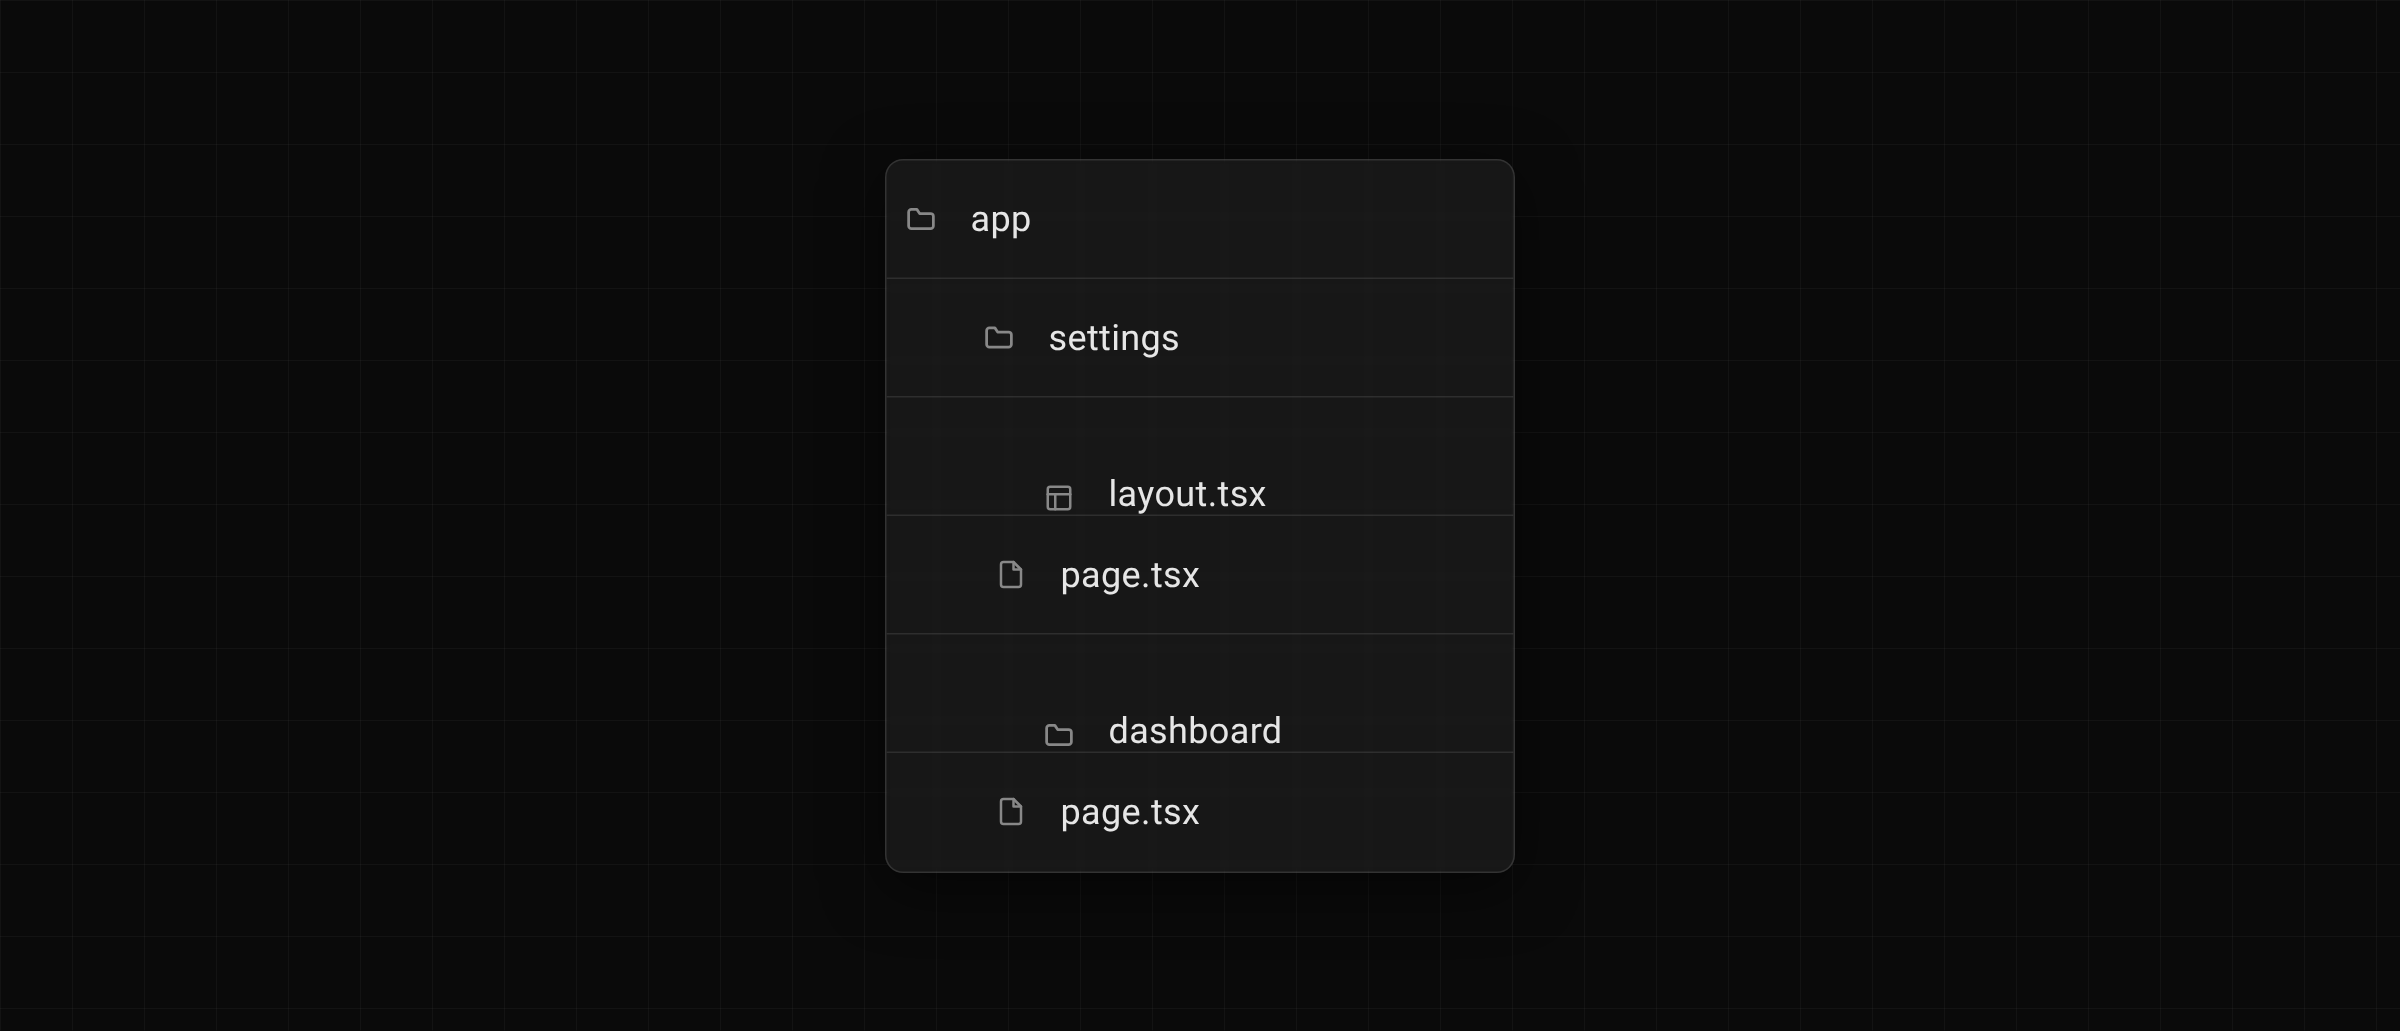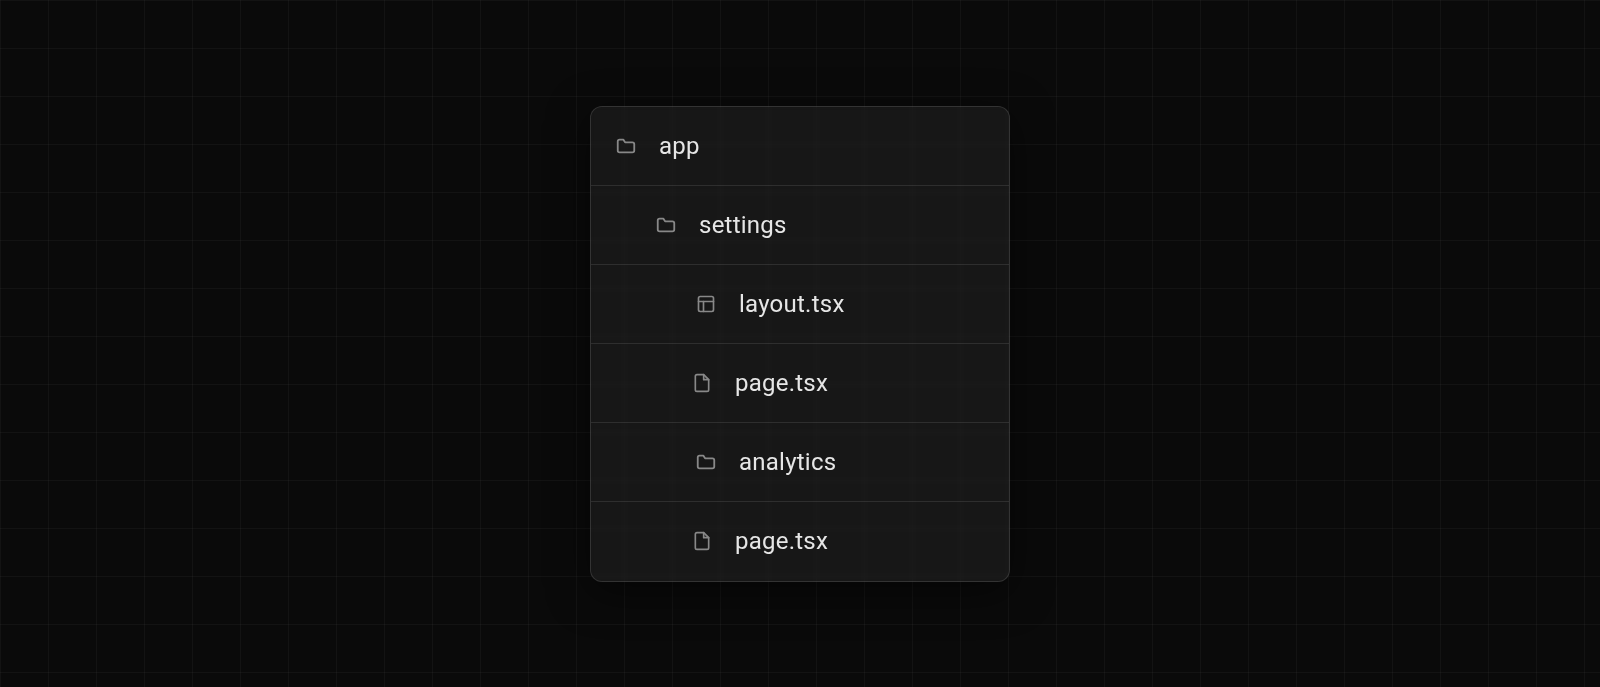--- a/index.html
+++ b/index.html
@@ -38,24 +38,24 @@
   .row {
     display: flex;
     align-items: center;
     height: 79px;
     border-bottom: 1px solid rgba(255,255,255,0.10);
     padding-left: 24px;
     gap: 22px;
     cursor: default;
   }
   .row:last-child { border-bottom: none; }
-  .row.depth-0 { padding-left: 24px; }
+  .row.depth-0 { padding-left: 12px; }
   .row.depth-1 { padding-left: 64px; }
-  .row.depth-2 { padding-left: 104px; }
-  .row.depth-3 { padding-left: 100px; }
+  .row.depth-2 { padding-left: 104px; align-items: flex-end; }
+  .row.depth-3 { padding-left: 72px; }
   .icon {
     width: 22px;
     height: 22px;
     flex: 0 0 22px;
     color: #888888;
     display: flex;
     align-items: center;
     justify-content: center;
   }
   .icon svg { width: 22px; height: 22px; stroke: currentColor; fill: none; stroke-width: 2; stroke-linecap: round; stroke-linejoin: round; }
@@ -113,21 +113,21 @@
     </span>
     <span class="label">page.tsx</span>
   </div>
 
   <div class="row depth-2">
     <span class="icon">
       <svg viewBox="0 0 24 24">
           <path d="M3 7a2 2 0 0 1 2-2h4l2 3h8a2 2 0 0 1 2 2v7a2 2 0 0 1-2 2H5a2 2 0 0 1-2-2V7z"></path>
         </svg>
     </span>
-    <span class="label">analytics</span>
+    <span class="label">dashboard</span>
   </div>
 
   <div class="row depth-3">
     <span class="icon file">
       <svg viewBox="0 0 24 24">
           <path d="M14 2H6a2 2 0 0 0-2 2v16a2 2 0 0 0 2 2h12a2 2 0 0 0 2-2V8z"></path>
           <polyline points="14 2 14 8 20 8"></polyline>
         </svg>
     </span>
     <span class="label">page.tsx</span>

